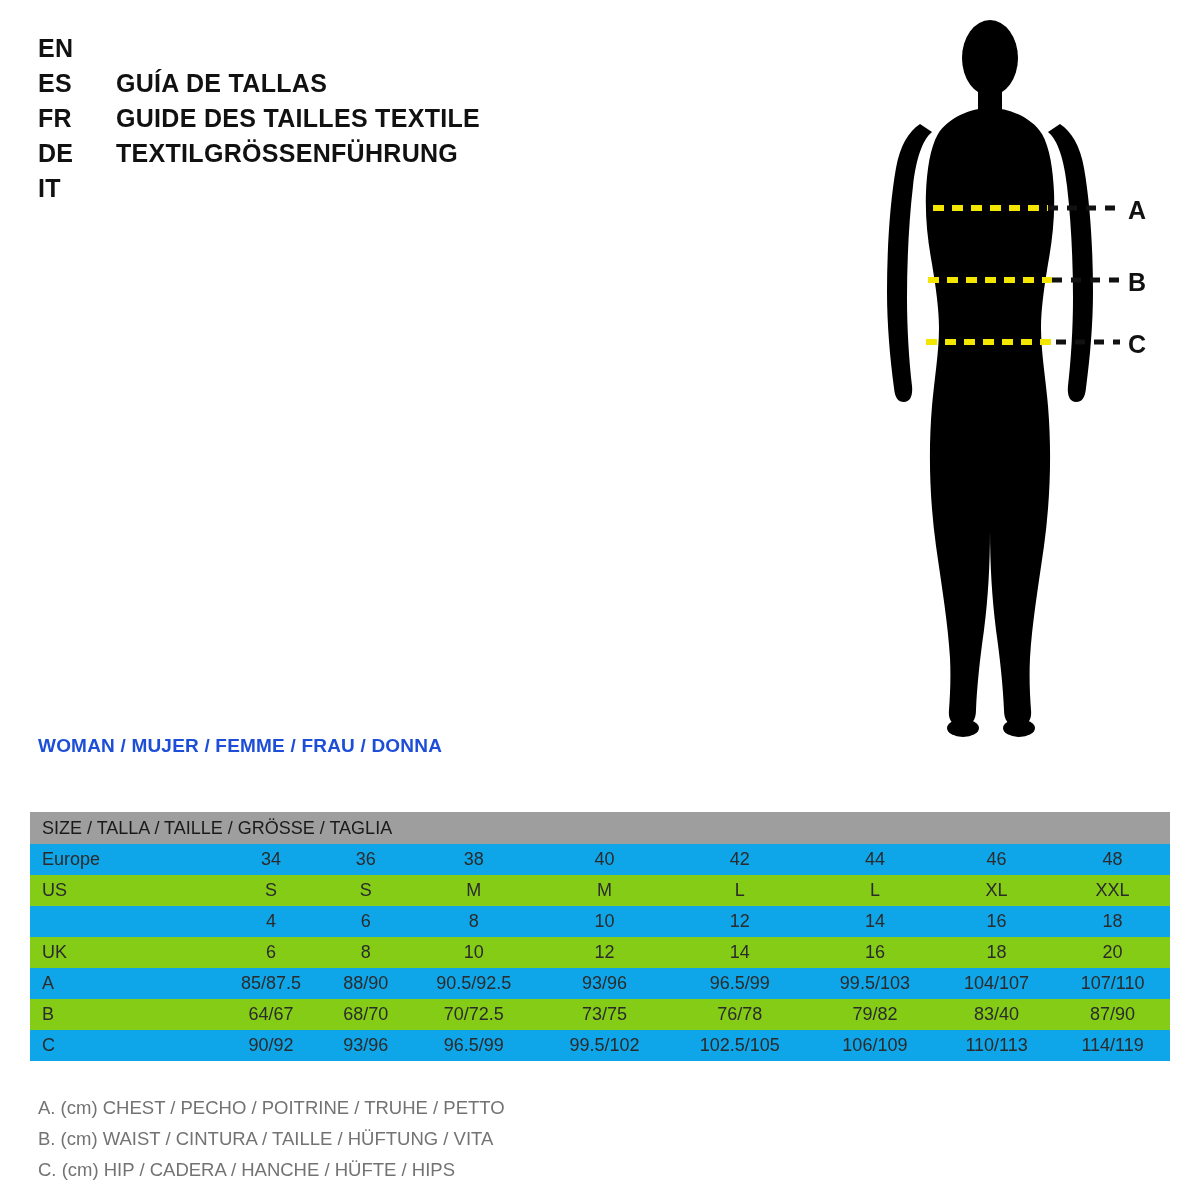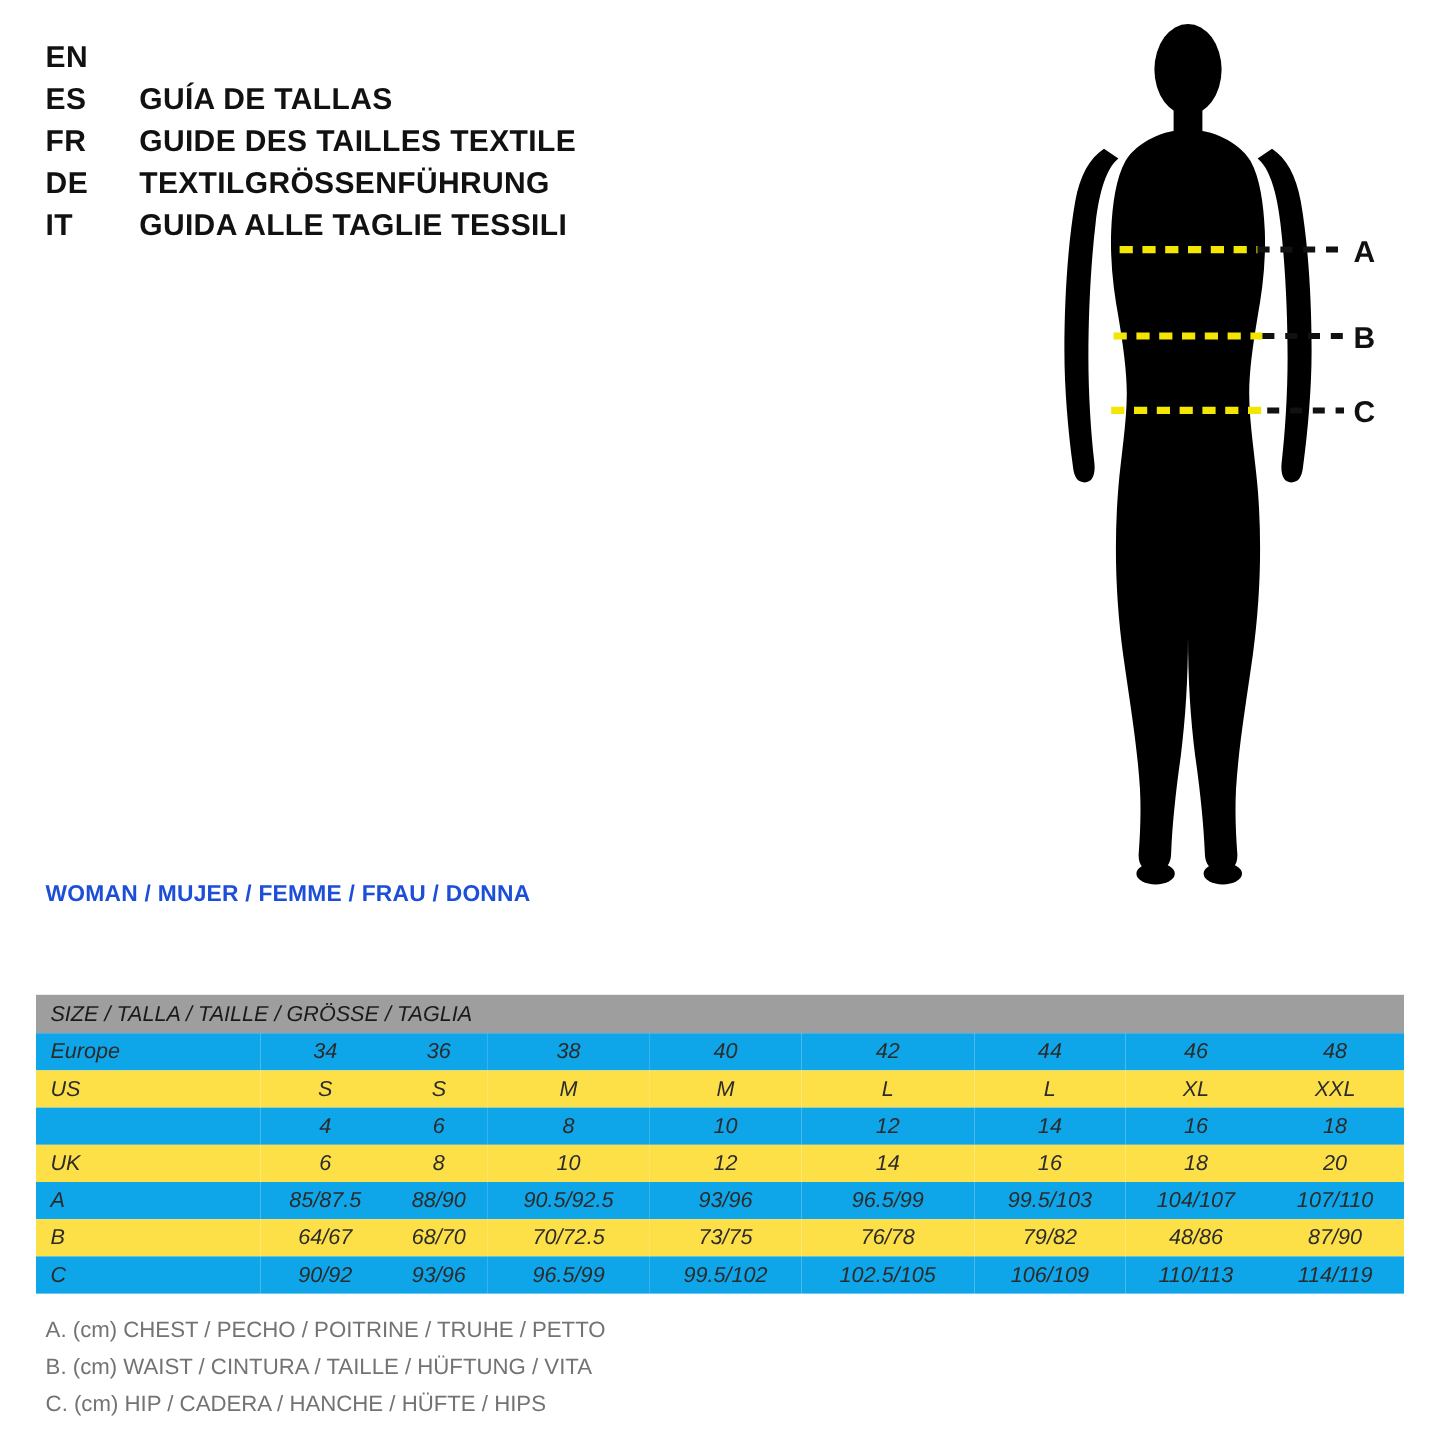--- a/index.html
+++ b/index.html
@@ -75,26 +75,25 @@
     top: 735px;
     font-size: 19px;
     font-weight: bold;
     letter-spacing: 0.2px;
     color: #1d4ed8;
   }
 
   table.size-table {
     position: absolute;
     left: 30px;
-    top: 829px;
+    top: 812px;
     width: 1140px;
     border-collapse: collapse;
     font-size: 18px;
     color: #2b2b2b;
-    font-style: italic;
   }
   table.size-table td {
     height: 31px;
     padding: 0;
     text-align: center;
     vertical-align: middle;
     font-weight: normal;
   }
   table.size-table td.rowhead {
     text-align: left;
@@ -106,21 +105,21 @@
     color: #1a1a1a;
     text-align: left;
     padding-left: 12px;
     font-size: 18px;
     height: 32px;
   }
   tr.alt td {
     background: #0ea5e9;
   }
   tr.plain td {
-    background: #fde047;
+    background: #84cc16;
   }
 
   
   .footnotes {
     position: absolute;
     left: 38px;
     top: 1092px;
     width: 900px;
   }
   .footnote {
@@ -144,21 +143,20 @@
   <div class="title-row">
     <span class="title-lang">FR</span>
     <span class="title-text">GUIDE DES TAILLES TEXTILE</span>
   </div>
   <div class="title-row">
     <span class="title-lang">DE</span>
     <span class="title-text">TEXTILGRÖSSENFÜHRUNG</span>
   </div>
   <div class="title-row">
     <span class="title-lang">IT</span>
-    <span class="title-text">GUIDA ALLE TAGLIE TESSILI</span>
   </div>
 </div>
 
 <div class="figure-area">
   <svg class="figure-svg" width="330" height="740" viewBox="0 0 330 740">
 
     <ellipse cx="130" cy="48" rx="28" ry="38" fill="#000000"></ellipse>
 
     <rect x="118" y="80" width="24" height="26" fill="#000000"></rect>
 
@@ -297,21 +295,21 @@
     </tr>
 
     <tr class="plain">
       <td class="rowhead">B</td>
       <td>64/67</td>
       <td>68/70</td>
       <td>70/72.5</td>
       <td>73/75</td>
       <td>76/78</td>
       <td>79/82</td>
-      <td>48/86</td>
+      <td>83/40</td>
       <td>87/90</td>
     </tr>
 
     <tr class="alt">
       <td class="rowhead">C</td>
       <td>90/92</td>
       <td>93/96</td>
       <td>96.5/99</td>
       <td>99.5/102</td>
       <td>102.5/105</td>

